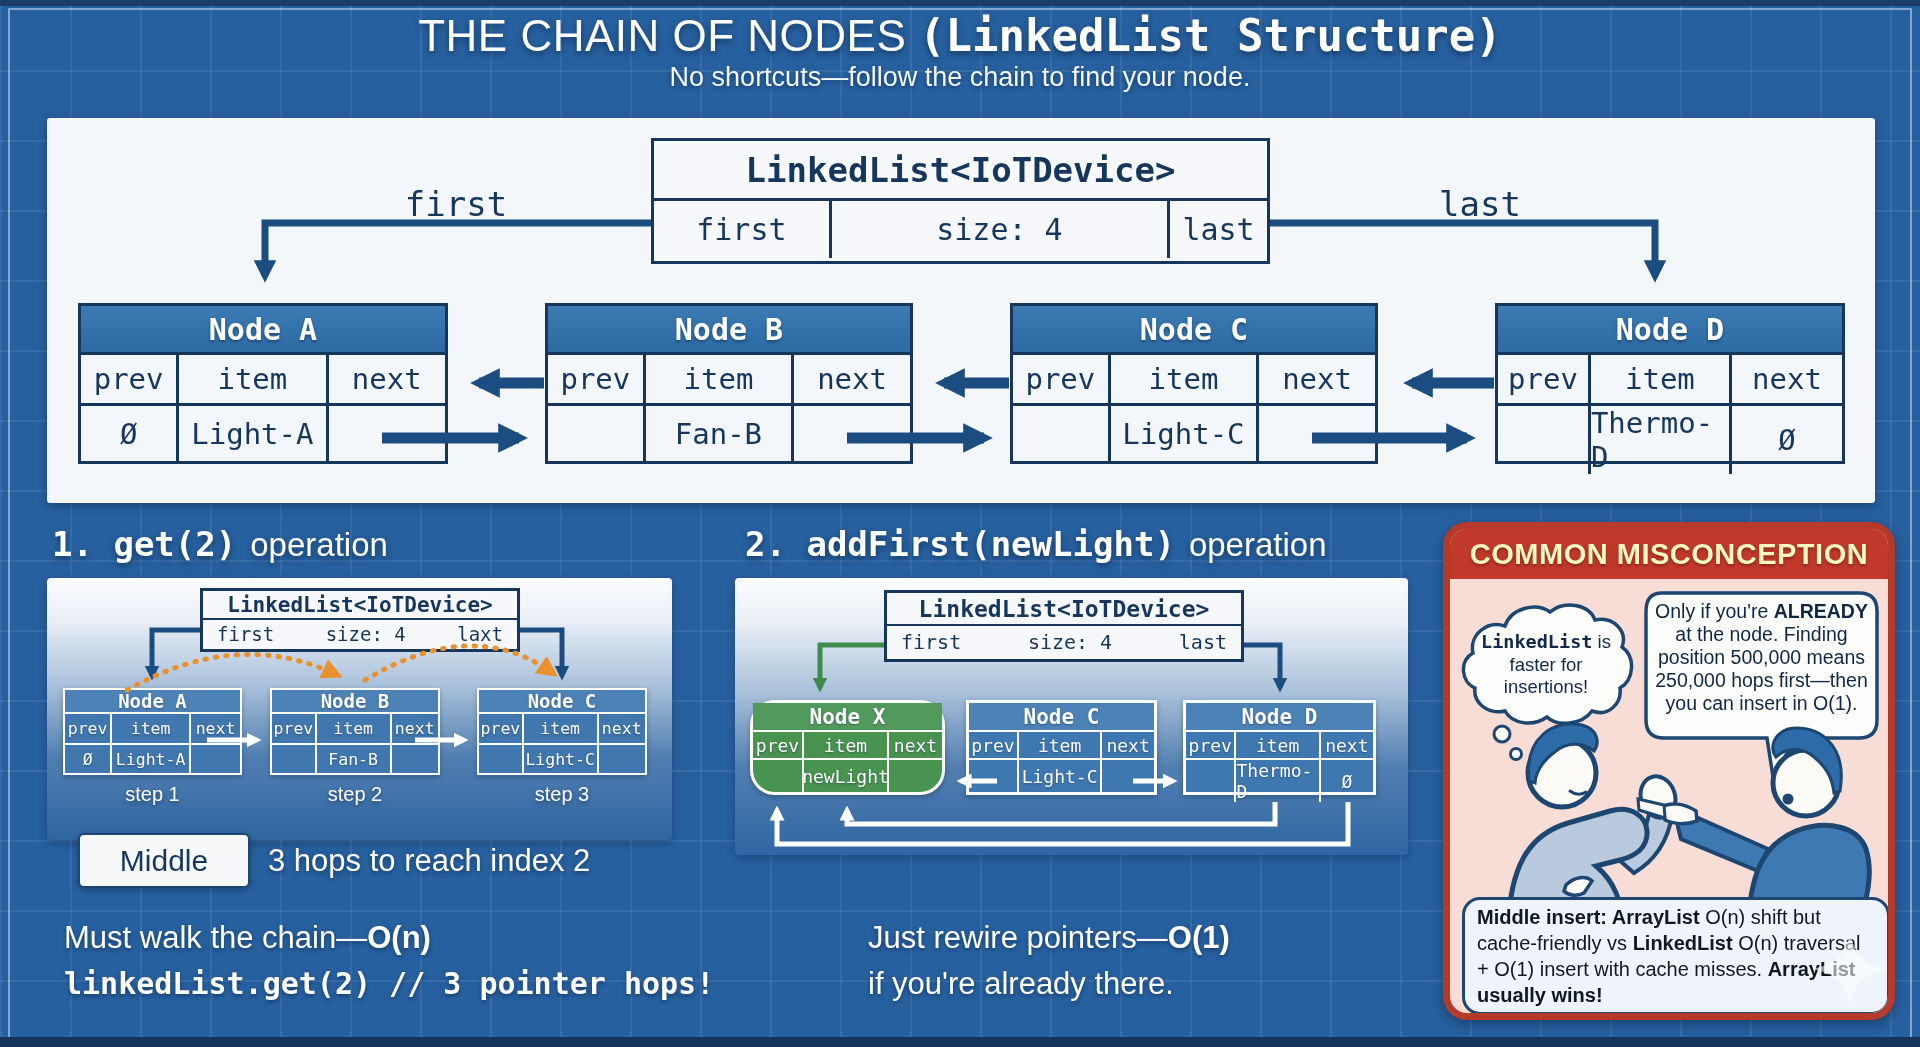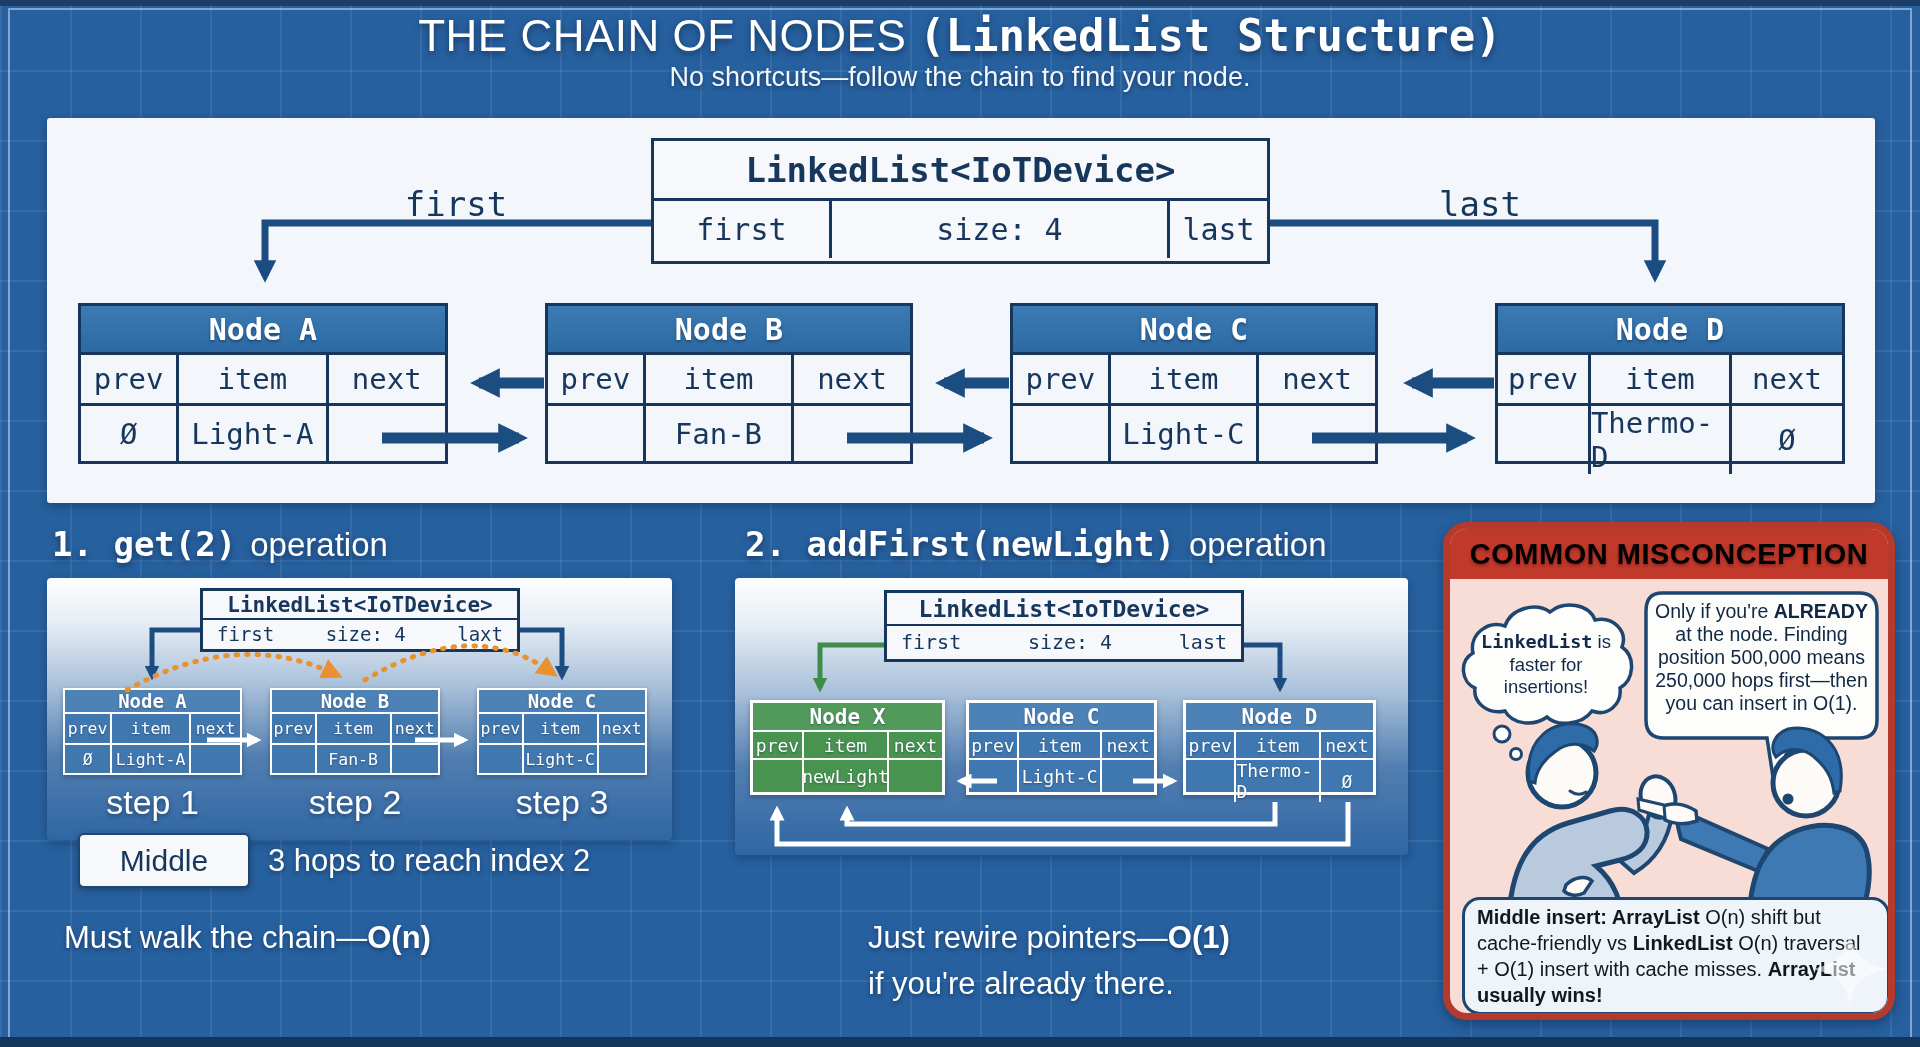--- a/index.html
+++ b/index.html
@@ -81,45 +81,45 @@
   .mini .mt-head{height:24px;font-size:19px;}
   .mini .mt-cols{height:31px;}
   .mini .mt-vals{height:28px;}
   .mini .mt-cell{font-size:16.5px;}
   .mini .mt-cols{border-bottom:2px solid #fff;}
   .mid{border-width:3px;}
   .mid .mt-head{height:29px;font-size:21px;}
   .mid .mt-cols{height:28px;border-bottom:2px solid #fff;}
   .mid .mt-vals{height:32px;}
   .mid .mt-cell{font-size:18px;}
-  .mid.green{background:#47934f;}
+  .mid.green{background:#47934f;border-radius:25px;}
   .mid.green .mt-head{background:#529a5c;}
   .mid.blue{background:#3f78b0;}
   .mid.blue .mt-head{background:#4d82b6;}
 
-  .step-label{position:absolute;color:#fff;font-size:34px;font-weight:500;text-align:center;
+  .step-label{position:absolute;color:#fff;font-size:20px;font-weight:500;text-align:center;
     text-shadow:0 2px 4px rgba(8,25,50,.5);}
 
   .counter-box{position:absolute;left:78px;top:833px;width:172px;height:55px;background:#f6f8fa;
     border:2px solid #1d4671;border-radius:6px;display:flex;align-items:center;justify-content:center;
     color:#17365c;font-size:30px;font-weight:500;z-index:2;box-shadow:0 2px 6px rgba(6,20,40,.35);}
   .counter-text{position:absolute;left:268px;top:833px;height:55px;display:flex;align-items:center;
     color:#fff;font-size:31px;font-weight:500;z-index:2;text-shadow:0 2px 4px rgba(8,25,50,.5);}
 
   .note{position:absolute;color:#fff;font-size:31px;z-index:2;text-shadow:0 2px 4px rgba(8,25,50,.5);white-space:nowrap;}
   .note b{font-weight:bold;}
   .note-code{position:absolute;color:#fff;font-family:"DejaVu Sans Mono", monospace;font-size:30px;
     font-weight:bold;z-index:2;text-shadow:0 2px 4px rgba(8,25,50,.5);white-space:nowrap;}
 
   
   .mis-card{position:absolute;left:1443px;top:522px;width:452px;height:498px;background:#f8dcd6;
     border:7px solid #b53a2c;border-radius:24px;overflow:hidden;z-index:3;
     box-shadow:0 4px 12px rgba(6,20,40,.4);}
   .mis-header{height:50px;background:#c0392b;display:flex;align-items:center;justify-content:center;
-    color:#000000;font-size:29px;font-weight:bold;letter-spacing:.5px;text-shadow:0 2px 3px rgba(60,10,5,.4);}
+    color:#fef9c3;font-size:29px;font-weight:bold;letter-spacing:.5px;text-shadow:0 2px 3px rgba(60,10,5,.4);}
   .cloud-wrap{position:absolute;left:8px;top:64px;width:176px;height:146px;}
   .cloud-text{position:absolute;left:18px;top:38px;width:140px;text-align:center;color:#13294a;
     font-size:18.5px;line-height:1.22;font-weight:500;}
   .cloud-text .code{font-family:"DejaVu Sans Mono", monospace;font-weight:bold;}
   .speech-wrap{position:absolute;left:194px;top:62px;width:264px;height:192px;}
   .speech-text{position:absolute;left:6px;top:9px;width:223px;text-align:center;color:#0f2744;
     font-size:19.5px;line-height:1.18;font-weight:500;}
   .speech-text b{font-weight:bold;}
   .people-svg{position:absolute;left:0;top:170px;width:452px;height:230px;}
   .verdict-box{position:absolute;left:12px;top:368px;width:428px;height:118px;background:#eef4f9;
@@ -307,20 +307,21 @@
       <path d="M318,102 Q425,38 504,94" fill="none" stroke="#e8912e" stroke-width="5" stroke-linecap="round" stroke-dasharray="1.5 9" marker-end="url(#morange)"></path>
       <path d="M160,162 H210" fill="none" stroke="#ffffff" stroke-width="5" marker-end="url(#mwhite)"></path>
       <path d="M368,162 H417" fill="none" stroke="#ffffff" stroke-width="5" marker-end="url(#mwhite)"></path>
     </svg>
   </div>
 
   <div class="counter-box">Middle</div>
   <div class="counter-text">3 hops to reach index 2</div>
 
   <div class="note" style="left:64px;top:920px;"><span>Must walk the chain—</span><b>O(n)</b></div>
+  <div class="note-code" style="left:64px;top:966px;">linkedList.get(2) // 3 pointer hops!</div>
 
   <div class="op-heading" style="left:745px;top:524px;"><span class="h-code shadowed">2. addFirst(newLight)</span><span class="h-rest shadowed">operation</span></div>
 
   <div class="op-panel" style="left:735px;top:578px;width:673px;height:277px;">
     <div class="minibox" style="left:149px;top:12px;width:360px;height:72px;">
       <div class="mb-title" style="height:33px;font-size:23px;">LinkedList&lt;IoTDevice&gt;</div>
       <div class="mb-row" style="height:31px;font-size:20px;">
         <span>first</span>
         <span>size: 4</span>
         <span>last</span>

